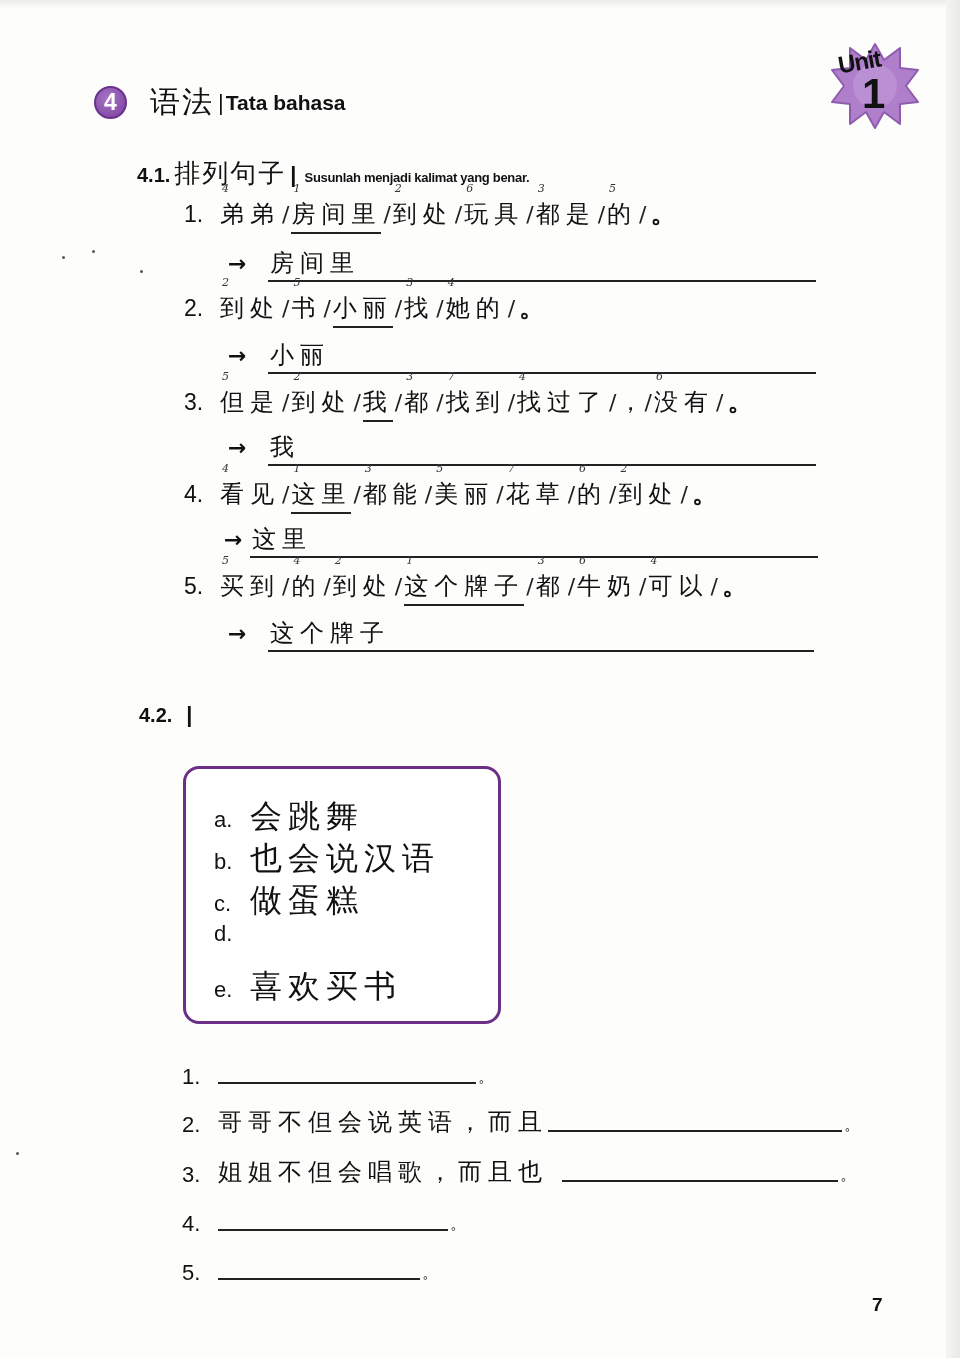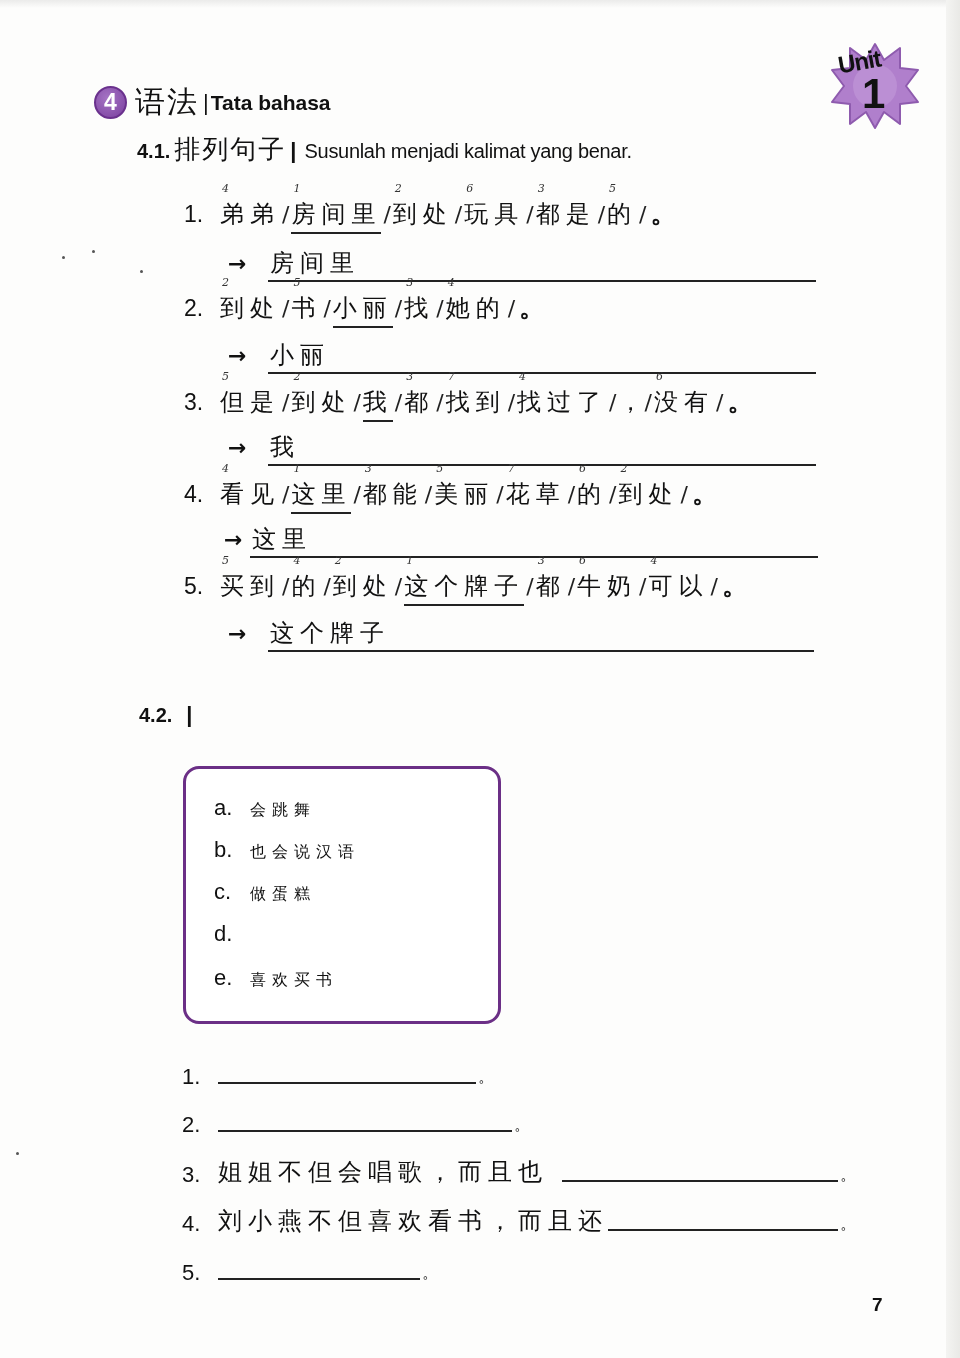--- a/index.html
+++ b/index.html
@@ -31,29 +31,29 @@
     }
     
     .section-head { position: absolute; left: 94px; top: 82px; display: flex; align-items: center; }
     .section-num {
       width: 33px; height: 33px; border-radius: 50%;
       background: radial-gradient(circle at 40% 35%, #a574c4, #7a3f9e);
       color: #fff; font-family: "Liberation Sans", sans-serif; font-weight: bold; font-size: 23px;
       display: flex; align-items: center; justify-content: center; box-sizing: border-box;
       border: 2px solid #6a318d;
     }
-    .section-zh { font-family: Liberation Sans, sans-serif; font-size: 30px; margin-left: 8px; letter-spacing: 2px; }
+    .section-zh { font-family: Liberation Sans, sans-serif; font-size: 30px; margin-left: 23px; letter-spacing: 2px; }
     .section-sep { font-family: "Liberation Sans", sans-serif; font-size: 22px; margin-left: 4px; }
     .section-ms { font-family: "Liberation Sans", sans-serif; font-weight: bold; font-size: 21px; margin-left: 2px; }
 
     .sub-head { position: absolute; display: flex; align-items: baseline; }
     .sub-num { font-family: "Liberation Sans", sans-serif; font-weight: bold; font-size: 20px; }
     .sub-zh { font-family: "DejaVu Serif", serif; font-size: 26px; margin-left: 4px; letter-spacing: 2px; }
     .sub-sep { font-family: "Liberation Sans", sans-serif; font-size: 22px; margin: 0 8px 0 4px; font-weight: bold; }
-    .sub-ms { font-family: "Liberation Sans", sans-serif; font-weight: normal; font-size: 20px; letter-spacing: -0.3px; text-align: center; }
+    .sub-ms { font-family: "Liberation Sans", sans-serif; font-weight: bold; font-size: 13px; letter-spacing: -0.3px; text-align: center; }
 
     
     .q-row { position: absolute; left: 184px; display: flex; align-items: baseline; white-space: nowrap; }
     .q-num { font-family: "Liberation Sans", sans-serif; font-size: 23px; width: 36px; }
     .seg { position: relative; font-family: "DejaVu Serif", serif; font-size: 24px; letter-spacing: 6px; }
     .seg.under { border-bottom: 2px solid #222; padding-bottom: 2px; }
     .slash { font-family: "DejaVu Sans", sans-serif; font-size: 22px; margin: 0 2px; color: #222; }
     .period { font-family: "DejaVu Sans", sans-serif; font-size: 26px; font-weight: bold; margin-left: 2px; }
     .mark {
       position: absolute; top: -16px; left: 2px; font-family: "DejaVu Serif", serif; font-style: italic;
@@ -68,21 +68,21 @@
     }
 
     
     .choice-box {
       position: absolute; left: 183px; top: 766px; width: 318px; height: 258px;
       border: 3px solid #6b2f86; border-radius: 16px; box-sizing: border-box;
       background: #fff;
     }
     .choice { position: absolute; left: 28px; display: flex; align-items: baseline; }
     .choice-letter { font-family: "Liberation Sans", sans-serif; font-size: 22px; width: 36px; }
-    .choice-text { font-family: "DejaVu Serif", serif; font-size: 16px; letter-spacing: 6px; }
+    .choice-text { font-family: "DejaVu Serif", serif; font-size: 32px; letter-spacing: 6px; }
 
     
     .fill-row { position: absolute; left: 182px; display: flex; align-items: flex-end; white-space: nowrap; }
     .fill-num { font-family: "Liberation Sans", sans-serif; font-size: 22px; width: 36px; }
     .fill-text { font-family: "DejaVu Serif", serif; font-size: 24px; letter-spacing: 6px; }
     .fill-blank { border-bottom: 2px solid #222; height: 26px; margin-bottom: 6px; }
     .fill-end { font-family: "DejaVu Sans", sans-serif; font-size: 16px; margin-left: 2px; margin-bottom: 2px; }
 
     .page-number {
       position: absolute; left: 872px; top: 1294px; font-family: "Liberation Sans", sans-serif;
@@ -105,21 +105,21 @@
   <span class="unit-num">1</span>
 </div>
 
 <div class="section-head">
   <div class="section-num">4</div>
   <span class="section-zh">语法</span>
   <span class="section-sep">|</span>
   <span class="section-ms">Tata bahasa</span>
 </div>
 
-<div class="sub-head" style="left:137px; top:132px;">
+<div class="sub-head" style="left:137px; top:156px;">
   <span class="sub-num">4.1.</span>
   <span class="sub-zh">排列句子</span>
   <span class="sub-sep">|</span>
   <span class="sub-ms">Susunlah menjadi kalimat yang benar.</span>
 </div>
 
 <div class="q-row" style="top:196px;">
   <span class="q-num">1.</span>
   <span class="seg"><span class="mark">4</span><span>弟弟</span></span>
     <span class="slash">/</span>
@@ -257,32 +257,32 @@
   </div>
 </div>
 
 <div class="fill-row" style="top:1056px;">
   <span class="fill-num">1.</span>
   <span class="fill-blank" style="width:258px;"></span>
   <span class="fill-end">。</span>
 </div>
 <div class="fill-row" style="top:1104px;">
   <span class="fill-num">2.</span>
+  <span class="fill-text">哥哥不但会说英语，而且</span>
   <span class="fill-blank" style="width:294px;"></span>
   <span class="fill-end">。</span>
 </div>
 <div class="fill-row" style="top:1154px;">
   <span class="fill-num">3.</span>
   <span class="fill-text">姐姐不但会唱歌，而且也</span>
   <span class="fill-blank" style="width:276px; margin-left:14px;"></span>
   <span class="fill-end">。</span>
 </div>
 <div class="fill-row" style="top:1203px;">
   <span class="fill-num">4.</span>
-  <span class="fill-text">刘小燕不但喜欢看书，而且还</span>
   <span class="fill-blank" style="width:230px;"></span>
   <span class="fill-end">。</span>
 </div>
 <div class="fill-row" style="top:1252px;">
   <span class="fill-num">5.</span>
   <span class="fill-blank" style="width:202px;"></span>
   <span class="fill-end">。</span>
 </div>
 
 <div class="page-number">7</div>

